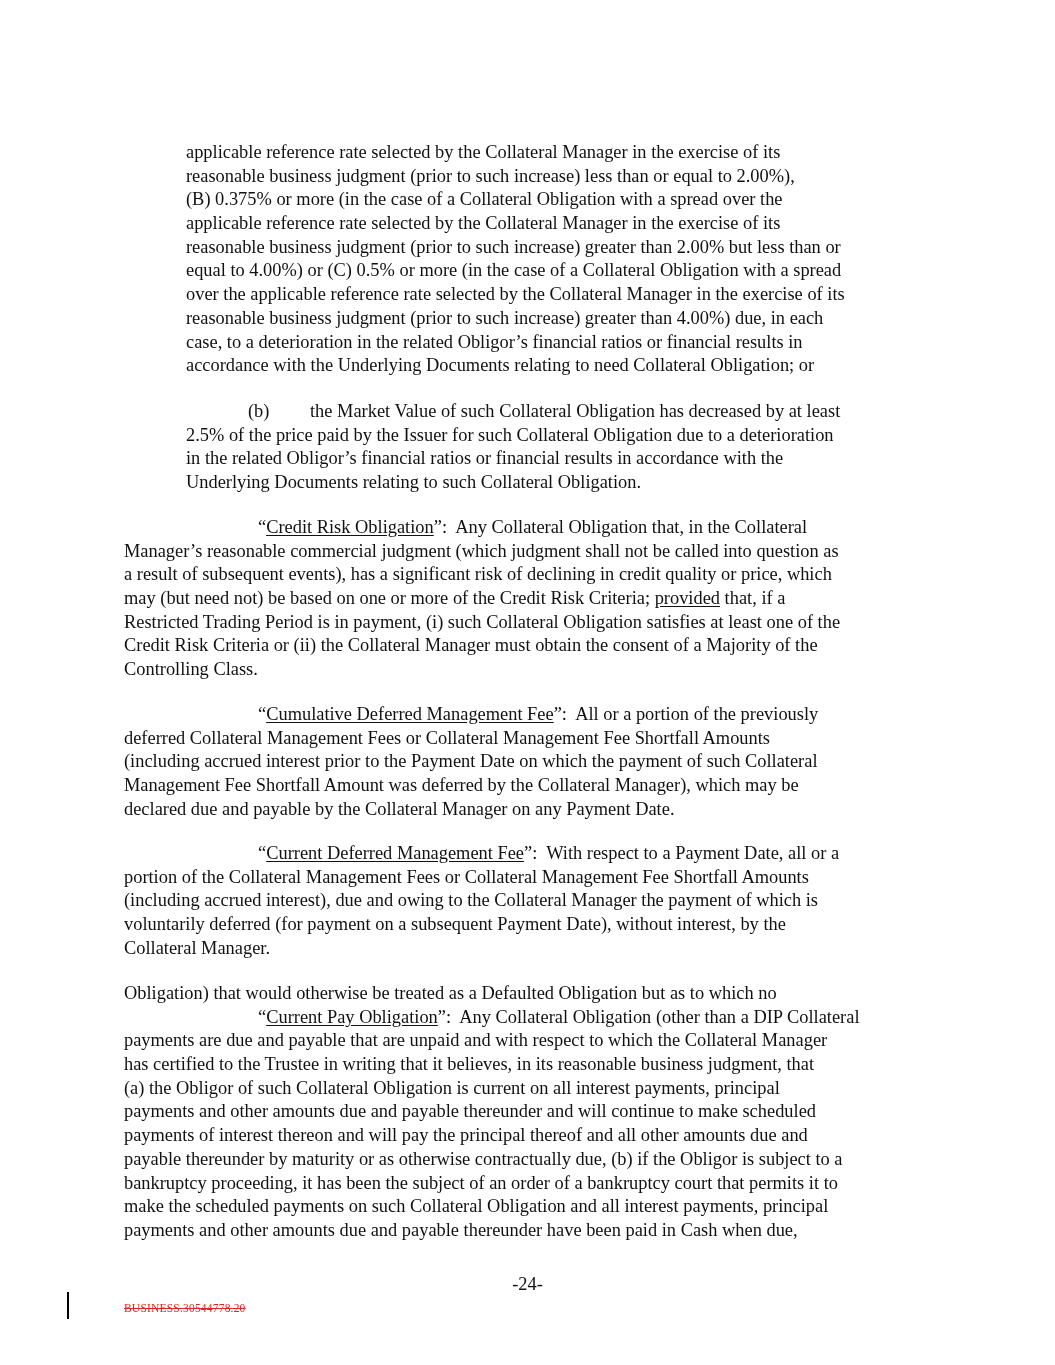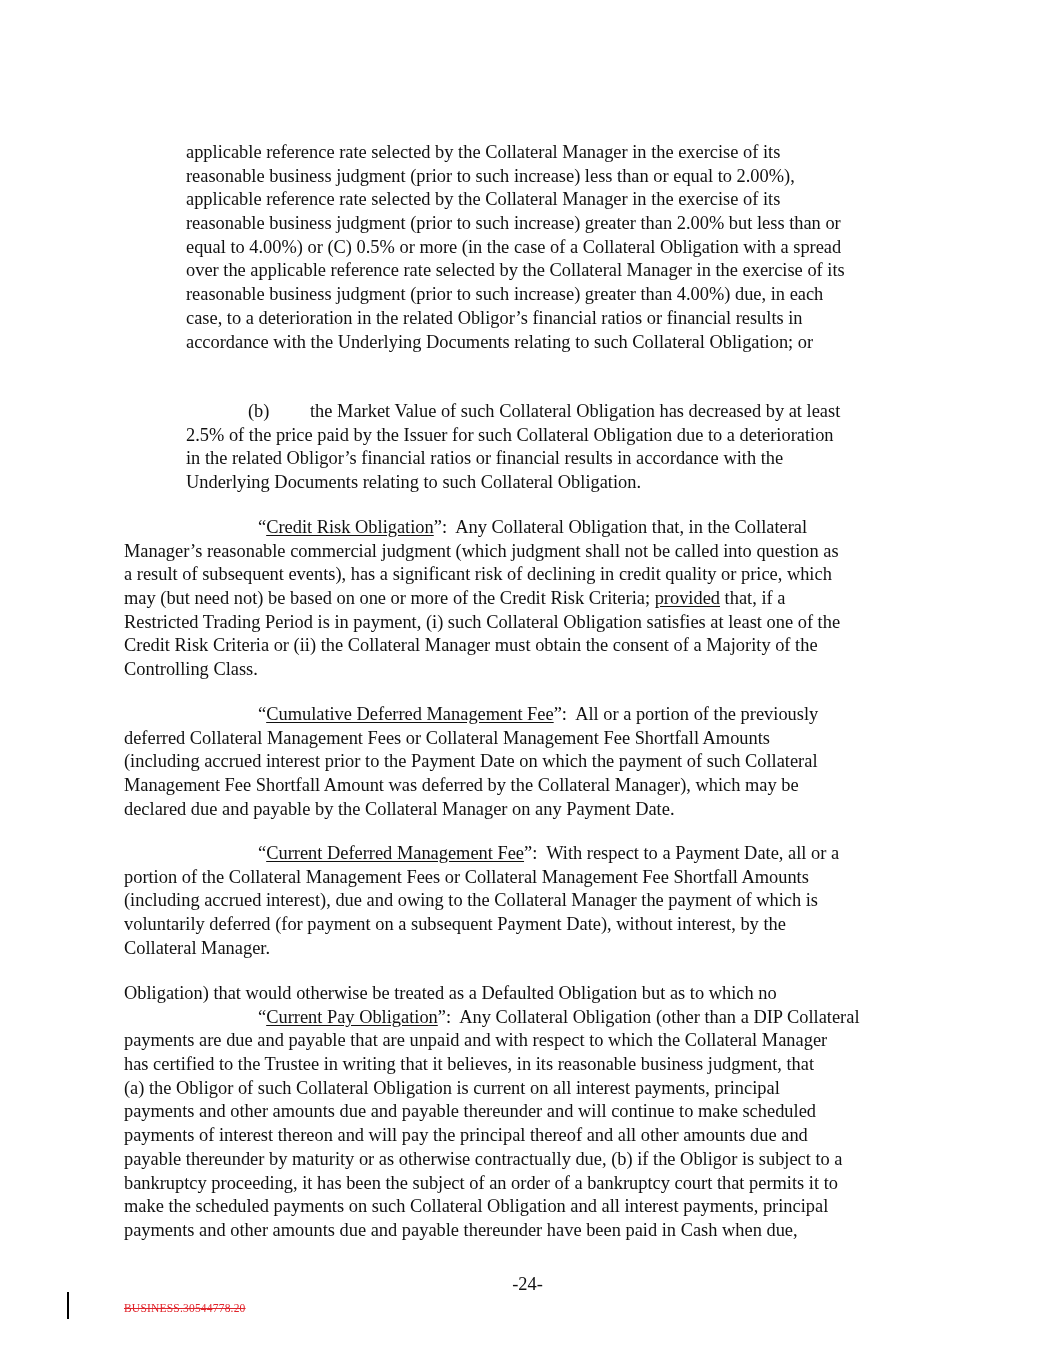--- a/index.html
+++ b/index.html
@@ -19,27 +19,28 @@
             text-decoration: line-through; letter-spacing: 0.2px; }
 </style>
 </head>
 <body>
 
 <div class="page">
 
   <div class="block" style="left:186px; top:125px; width:738px;">
     <span class="line" style="word-spacing: 0px; text-align: left; text-align-last: left;">applicable reference rate selected by the Collateral Manager in the exercise of its</span>
     <span class="line" style="word-spacing: 0px; text-align: left; text-align-last: left;">reasonable business judgment (prior to such increase) less than or equal to 2.00%),</span>
+    <span class="line" style="word-spacing: 0px; text-align: left; text-align-last: left;">(B)&nbsp;0.375% or more (in the case of a Collateral Obligation with a spread over the</span>
     <span class="line" style="word-spacing: 0px; text-align: left; text-align-last: left;">applicable reference rate selected by the Collateral Manager in the exercise of its</span>
     <span class="line" style="word-spacing: 0px; text-align: left; text-align-last: left;">reasonable business judgment (prior to such increase) greater than 2.00% but less than or</span>
     <span class="line" style="word-spacing: 0px; text-align: left; text-align-last: left;">equal to 4.00%) or (C) 0.5% or more (in the case of a Collateral Obligation with a spread</span>
     <span class="line" style="word-spacing: 0px; text-align: left; text-align-last: left;">over the applicable reference rate selected by the Collateral Manager in the exercise of its</span>
     <span class="line" style="word-spacing: 0px; text-align: left; text-align-last: left;">reasonable business judgment (prior to such increase) greater than 4.00%) due, in each</span>
     <span class="line" style="word-spacing: 0px; text-align: left; text-align-last: left;">case, to a deterioration in the related Obligor’s financial ratios or financial results in</span>
-    <span class="line last">accordance with the Underlying Documents relating to such Collateral Obligation; or</span>
+    <span class="line last">accordance with the Underlying Documents relating to need Collateral Obligation; or</span>
   </div>
 
   <div class="block" style="left:186px; top:384px; width:738px;">
     <span class="line" style="padding-left: 62px; word-spacing: 0px; text-align: left; text-align-last: left;"><span class="sub-label">(b)</span><span>the Market Value of such Collateral Obligation has decreased by at least</span></span>
     <span class="line" style="word-spacing: 0px; text-align: left; text-align-last: left;">2.5% of the price paid by the Issuer for such Collateral Obligation due to a deterioration</span>
     <span class="line" style="word-spacing: 0px; text-align: left; text-align-last: left;">in the related Obligor’s financial ratios or financial results in accordance with the</span>
     <span class="line last">Underlying Documents relating to such Collateral Obligation.</span>
   </div>
 
   <div class="block" style="left:124px; top:500px; width:800px;">

